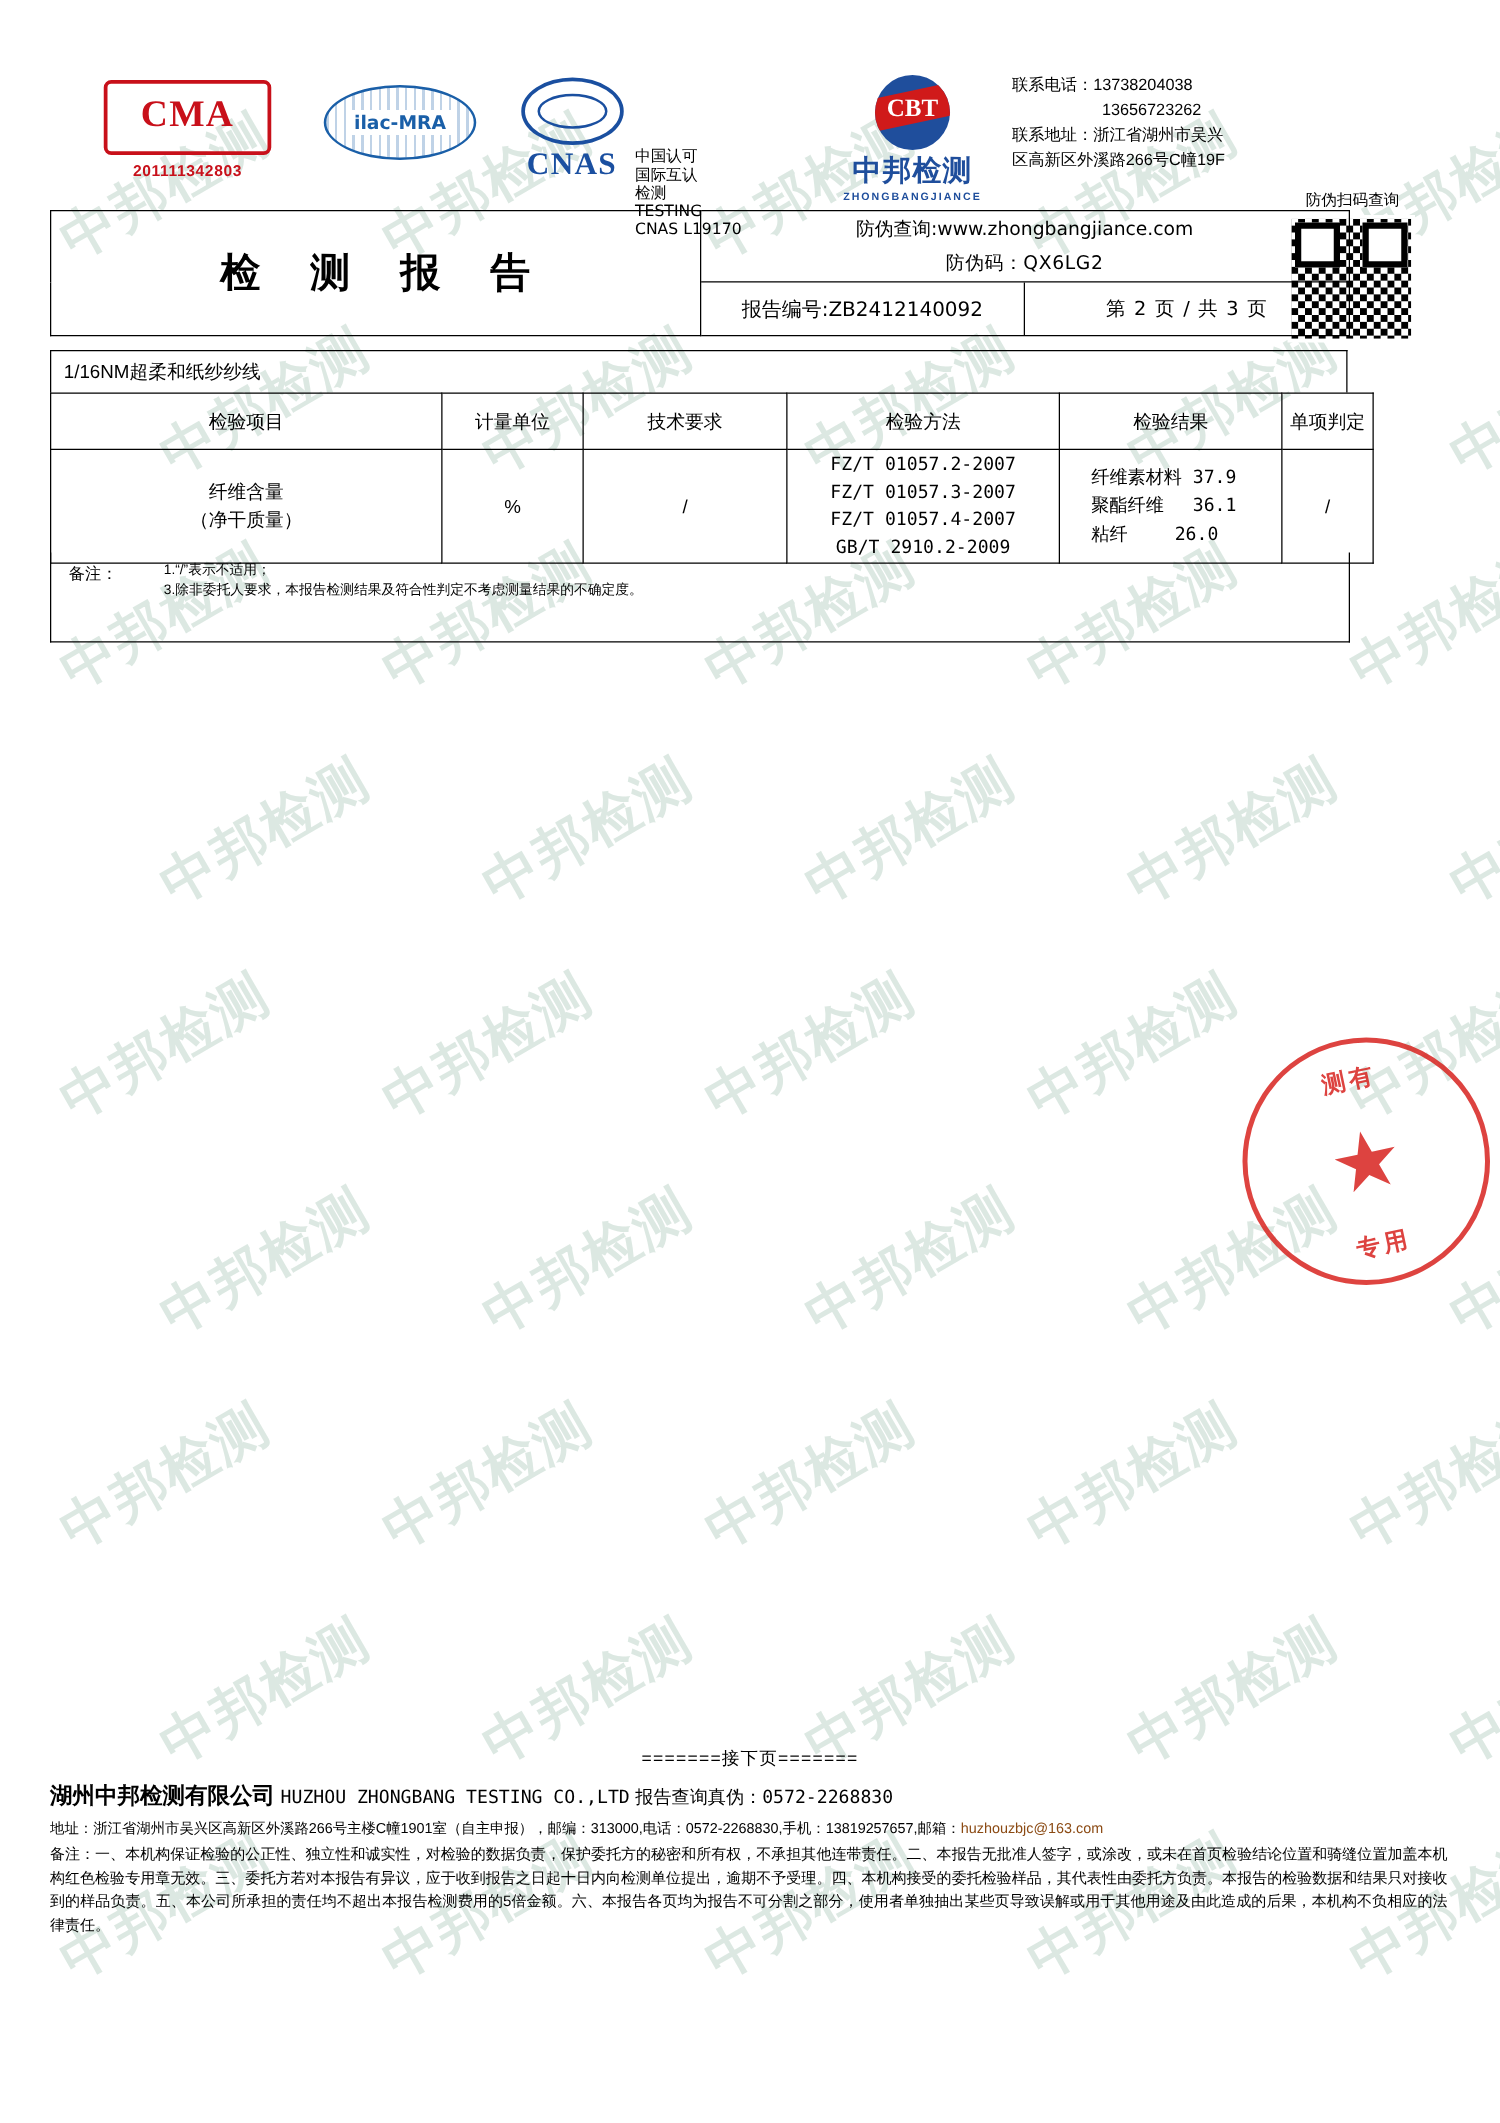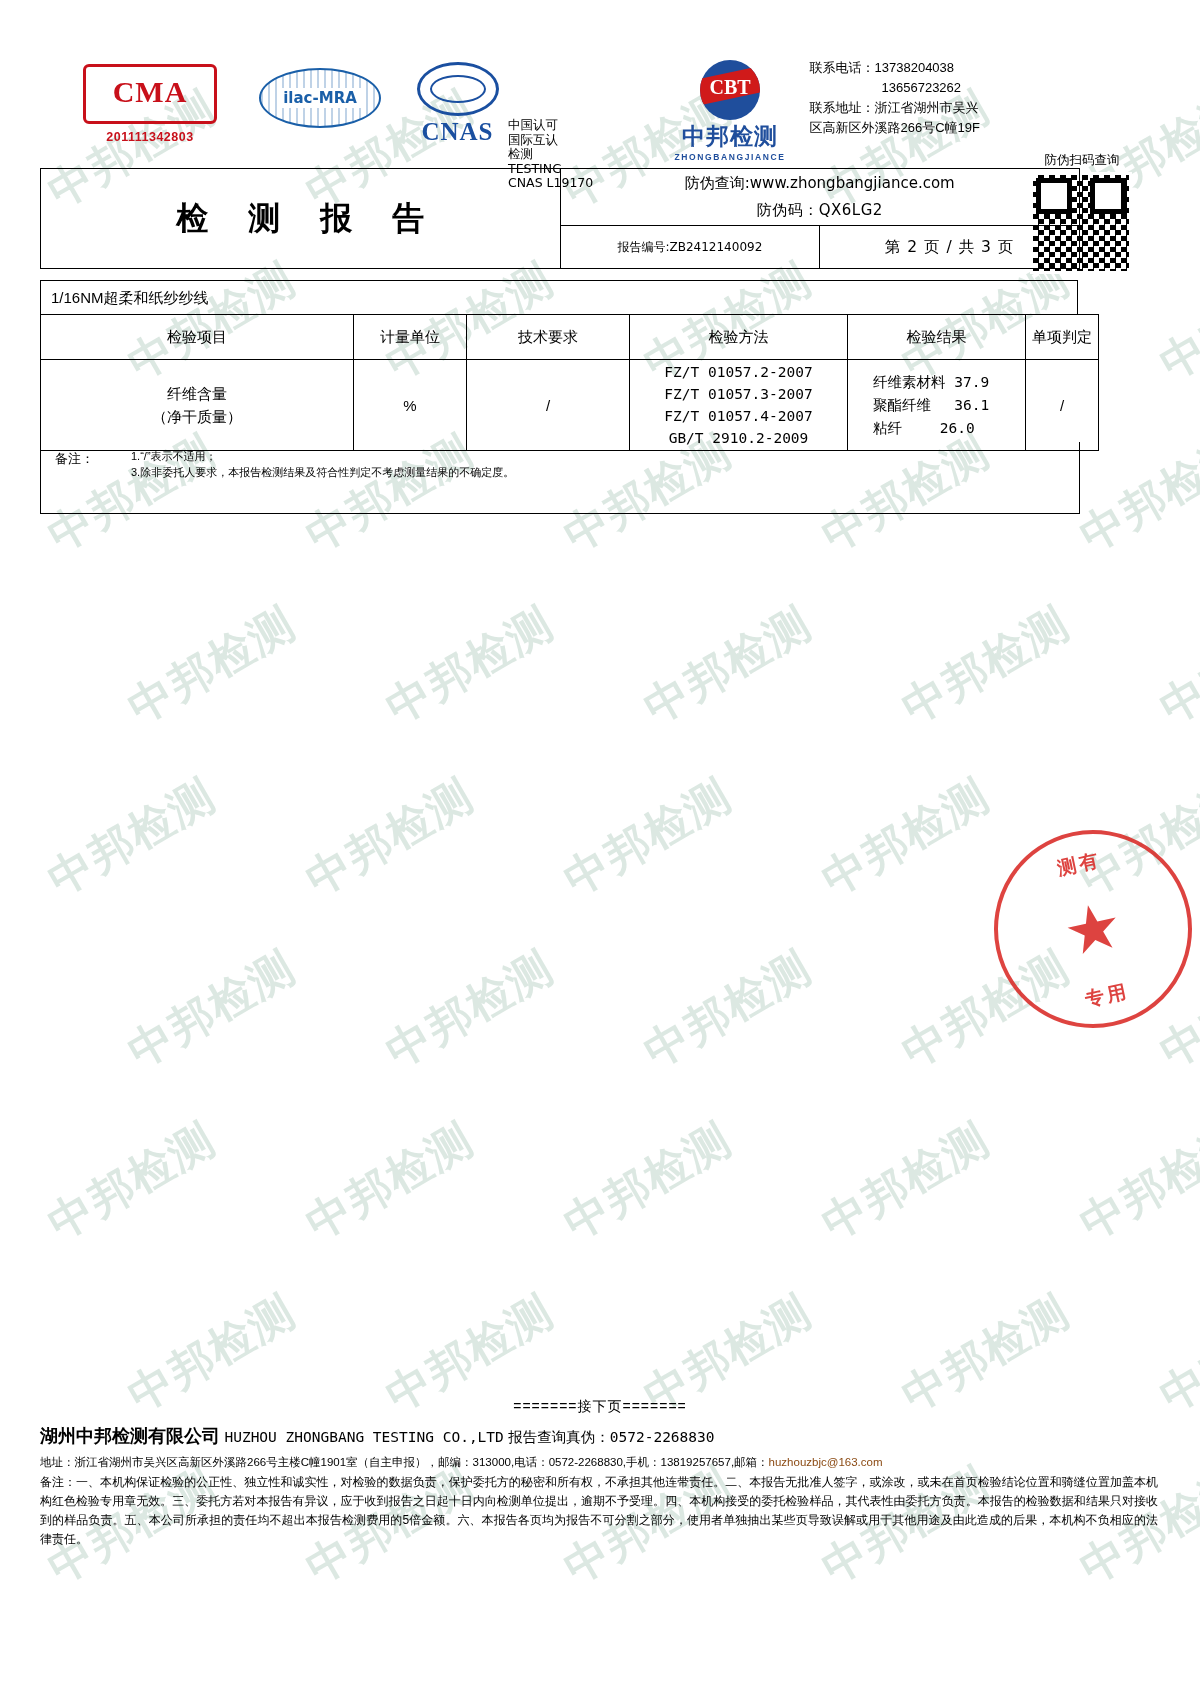--- a/index.html
+++ b/index.html
@@ -269,21 +269,21 @@
     text-indent: 16px;
   }
   .cell-anti {
     font-size: 15px;
     line-height: 27px;
     font-family: "DejaVu Sans", sans-serif;
   }
   .cell-anti .row2 { letter-spacing: 0.5px; }
   .cell-report {
     height: 40px;
-    font-size: 12px;
+    font-size: 16px;
   }
   .cell-page {
     height: 40px;
     font-size: 15.5px;
     letter-spacing: 1px;
   }
 
   
   .sample-name {
     position: absolute;

